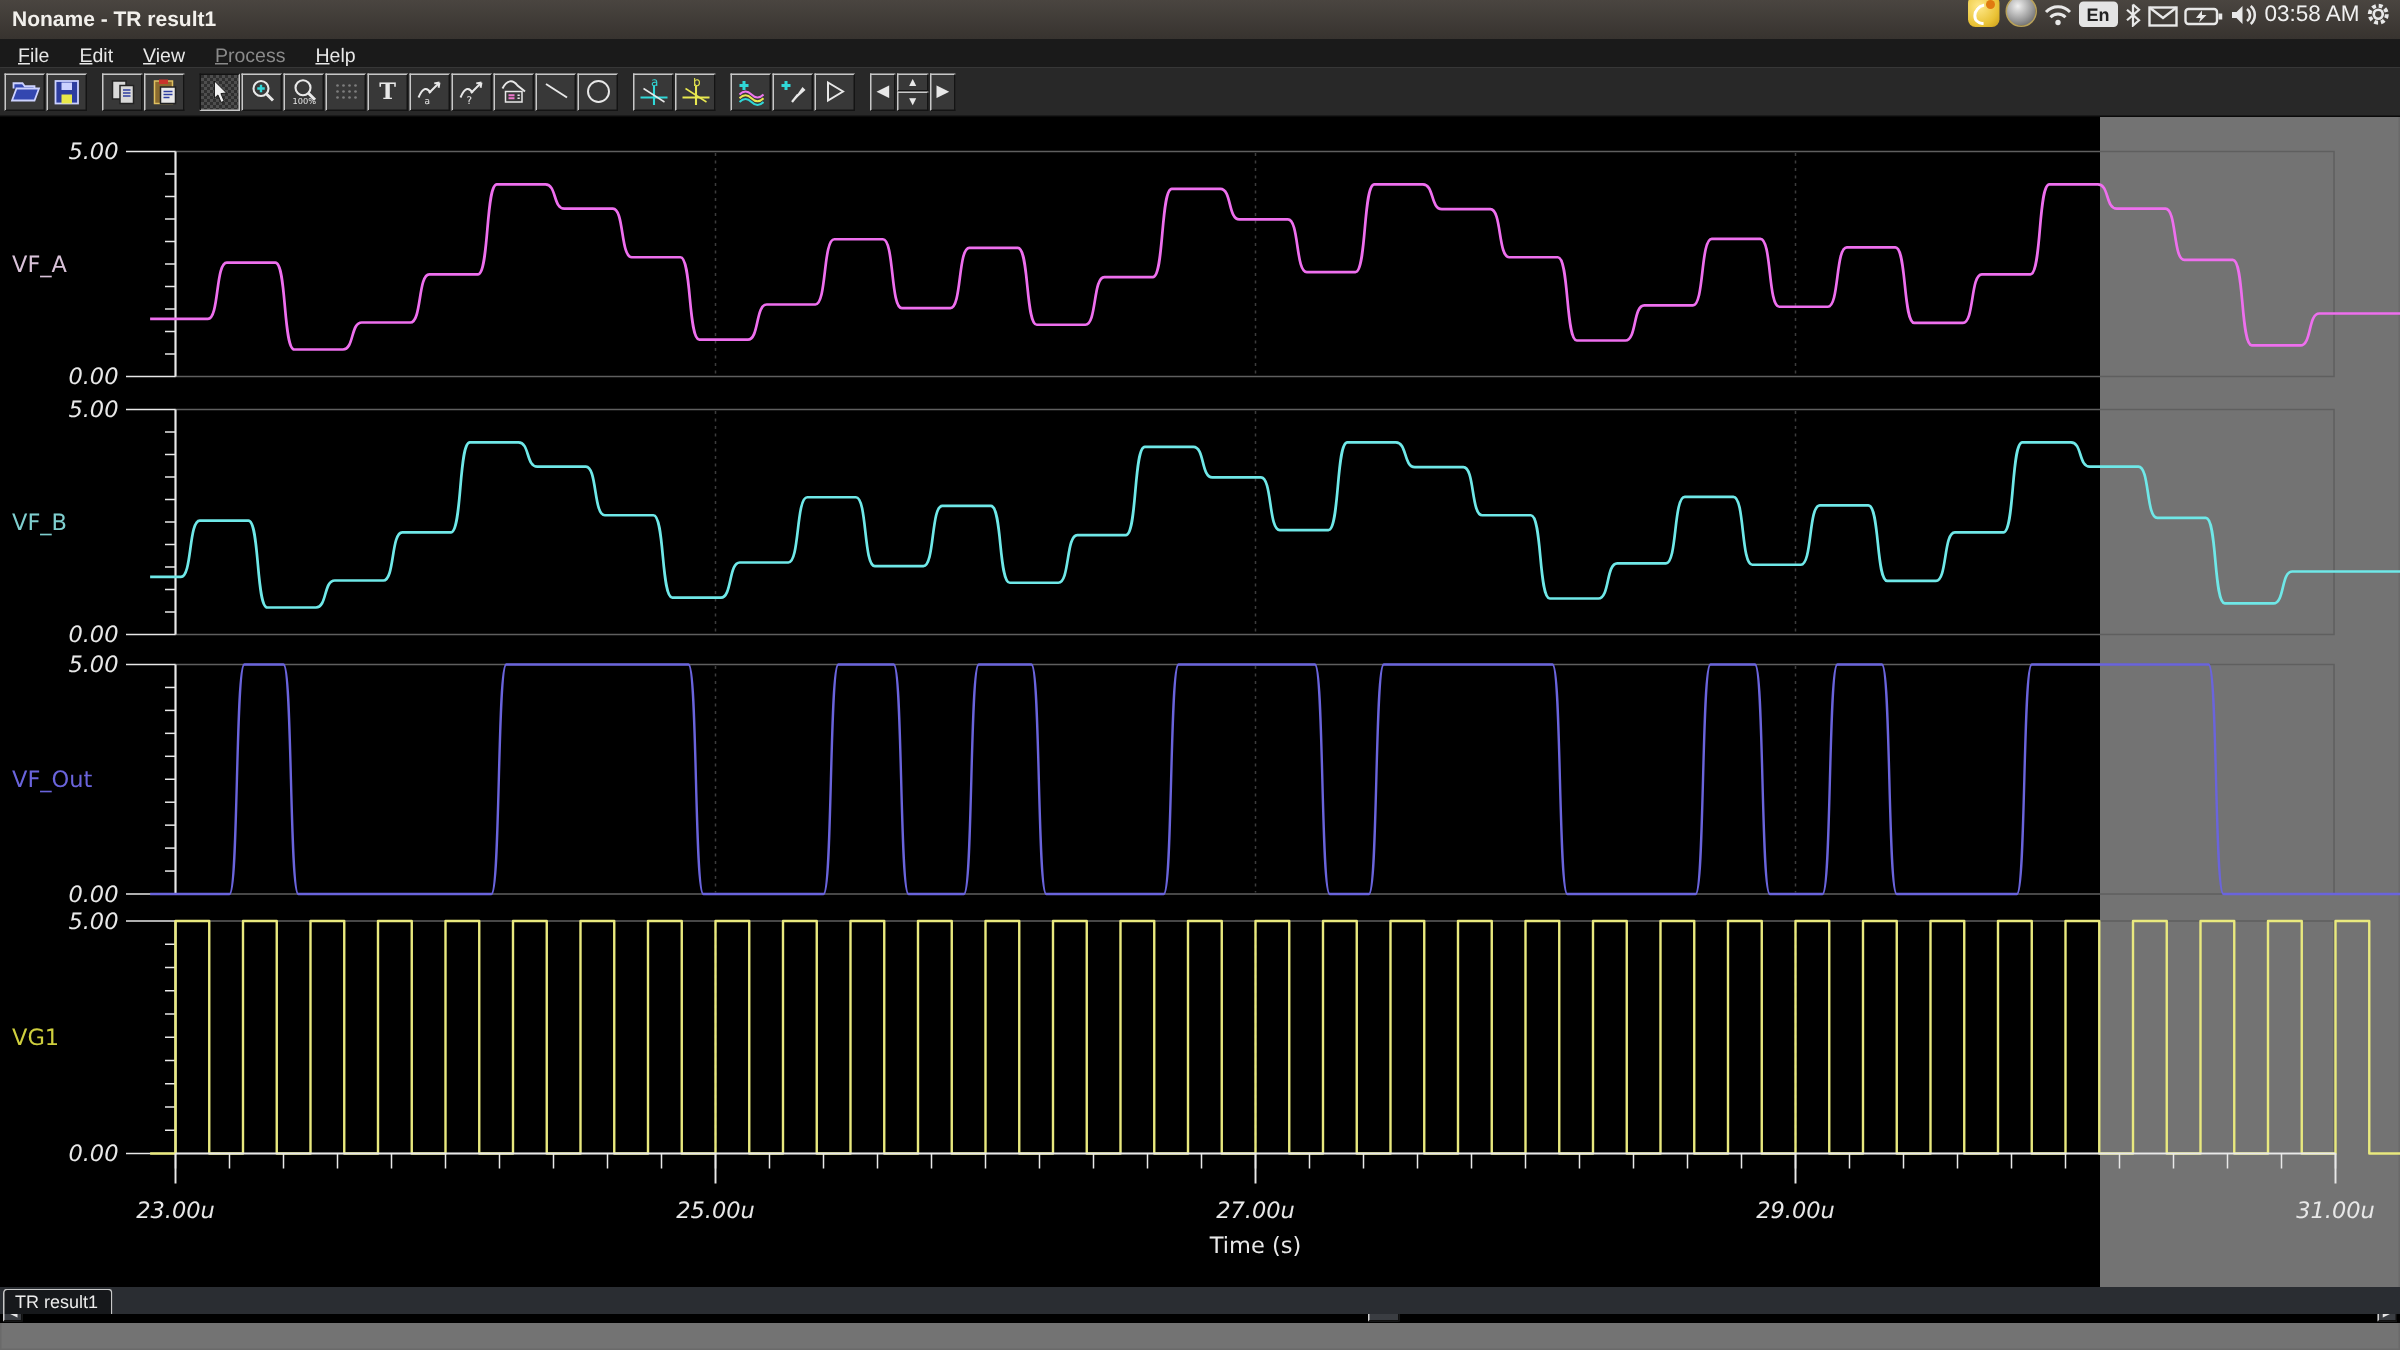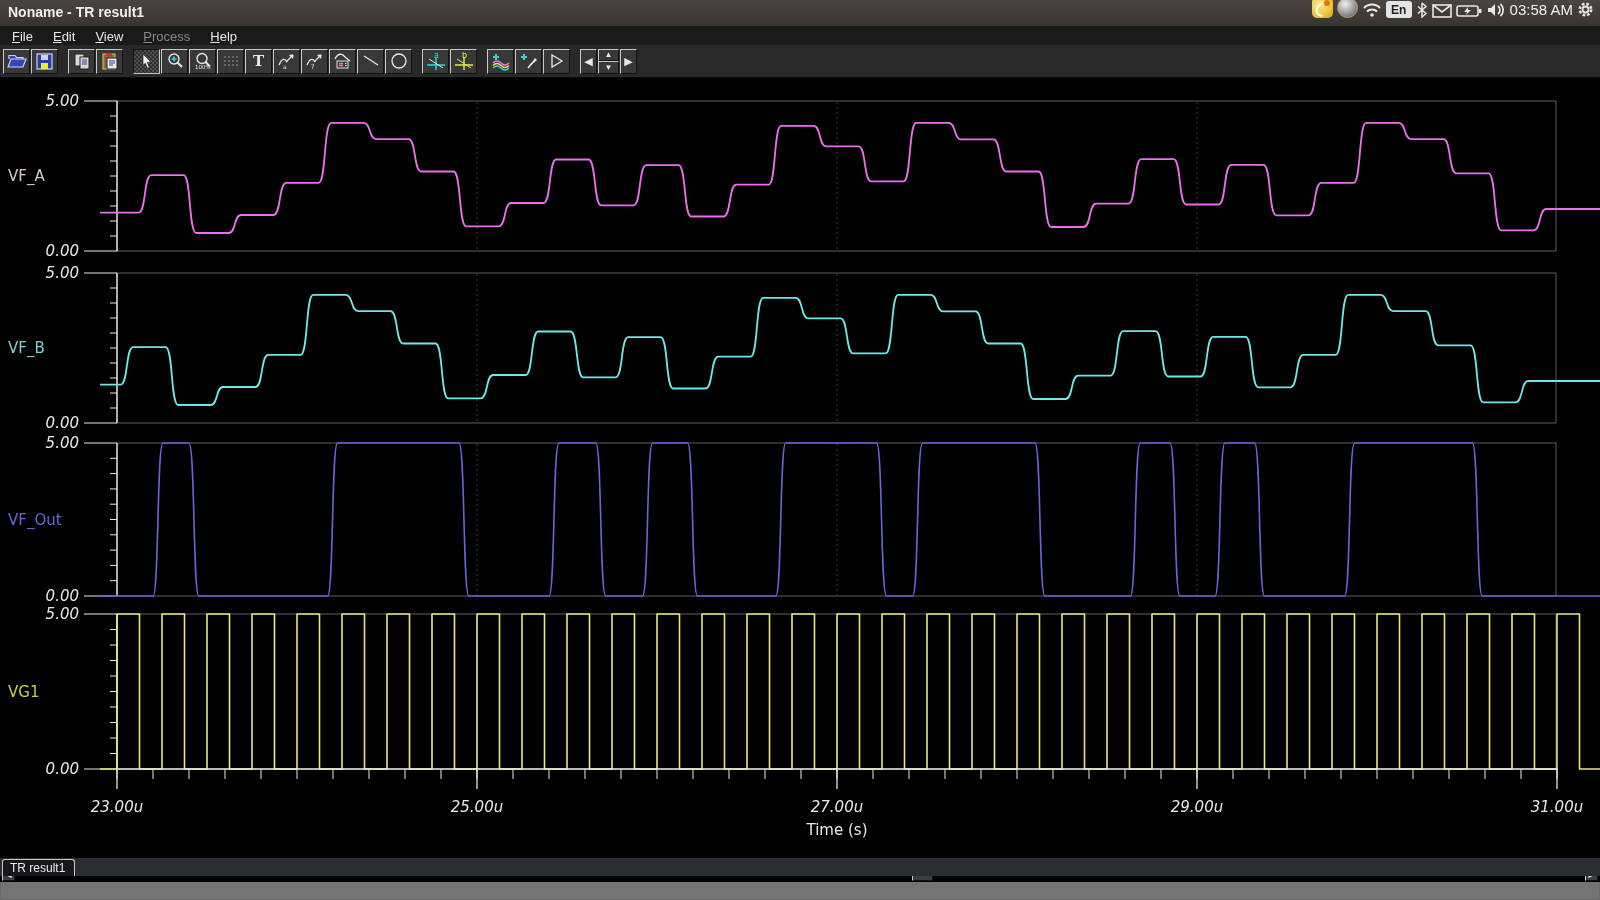--- a/index.html
+++ b/index.html
@@ -35,21 +35,21 @@
     background-image:linear-gradient(45deg,#4e4e4e 25%,transparent 25%,transparent 75%,#4e4e4e 75%),
                      linear-gradient(45deg,#4e4e4e 25%,transparent 25%,transparent 75%,#4e4e4e 75%);
     background-size:4px 4px;background-position:0 0,2px 2px;}
   .tbtn svg{display:block;}
   .tbtn .glyph{color:#e8e8e8;font-size:11px;line-height:1;}
   .tbtn-narrow{width:17px;}
   .spinbtn{width:21px;height:25px;display:flex;flex-direction:column;margin-right:1px;}
   .spinbtn div{flex:1;background:#383838;border:1px solid;border-color:#c8c8c8 #141414 #141414 #c8c8c8;
         display:flex;align-items:center;justify-content:center;color:#e8e8e8;font-size:8px;box-sizing:border-box;}
   
-  .content{position:absolute;left:0;top:78px;width:1600px;height:788px;background:#000;}
+  .content{position:absolute;left:0;top:78px;width:1400px;height:788px;background:#000;}
   
   .hscroll{position:absolute;left:0;top:866px;width:1600px;height:16px;background:#000;border-top:1px solid #8f8f8f;box-sizing:border-box;}
   .sbtn{position:absolute;top:2px;width:13px;height:12px;background:#3a3d42;border:1px solid;
         border-color:#cfcfcf #101010 #101010 #cfcfcf;color:#e8e8e8;font-size:8px;line-height:10px;text-align:center;box-sizing:border-box;}
   .sbtn.left{left:2px;} .sbtn.right{right:2px;}
   .sthumb{position:absolute;left:912px;top:2px;width:21px;height:12px;background:#3a3d42;border:1px solid;
         border-color:#cfcfcf #101010 #101010 #cfcfcf;box-sizing:border-box;}
   
   .tabbar{position:absolute;left:0;top:858px;width:1600px;height:18px;background:#2a2d32;}
   .tab{position:absolute;left:2px;top:1px;height:17px;padding:1px 9px 0 7px;background:#16181b;

